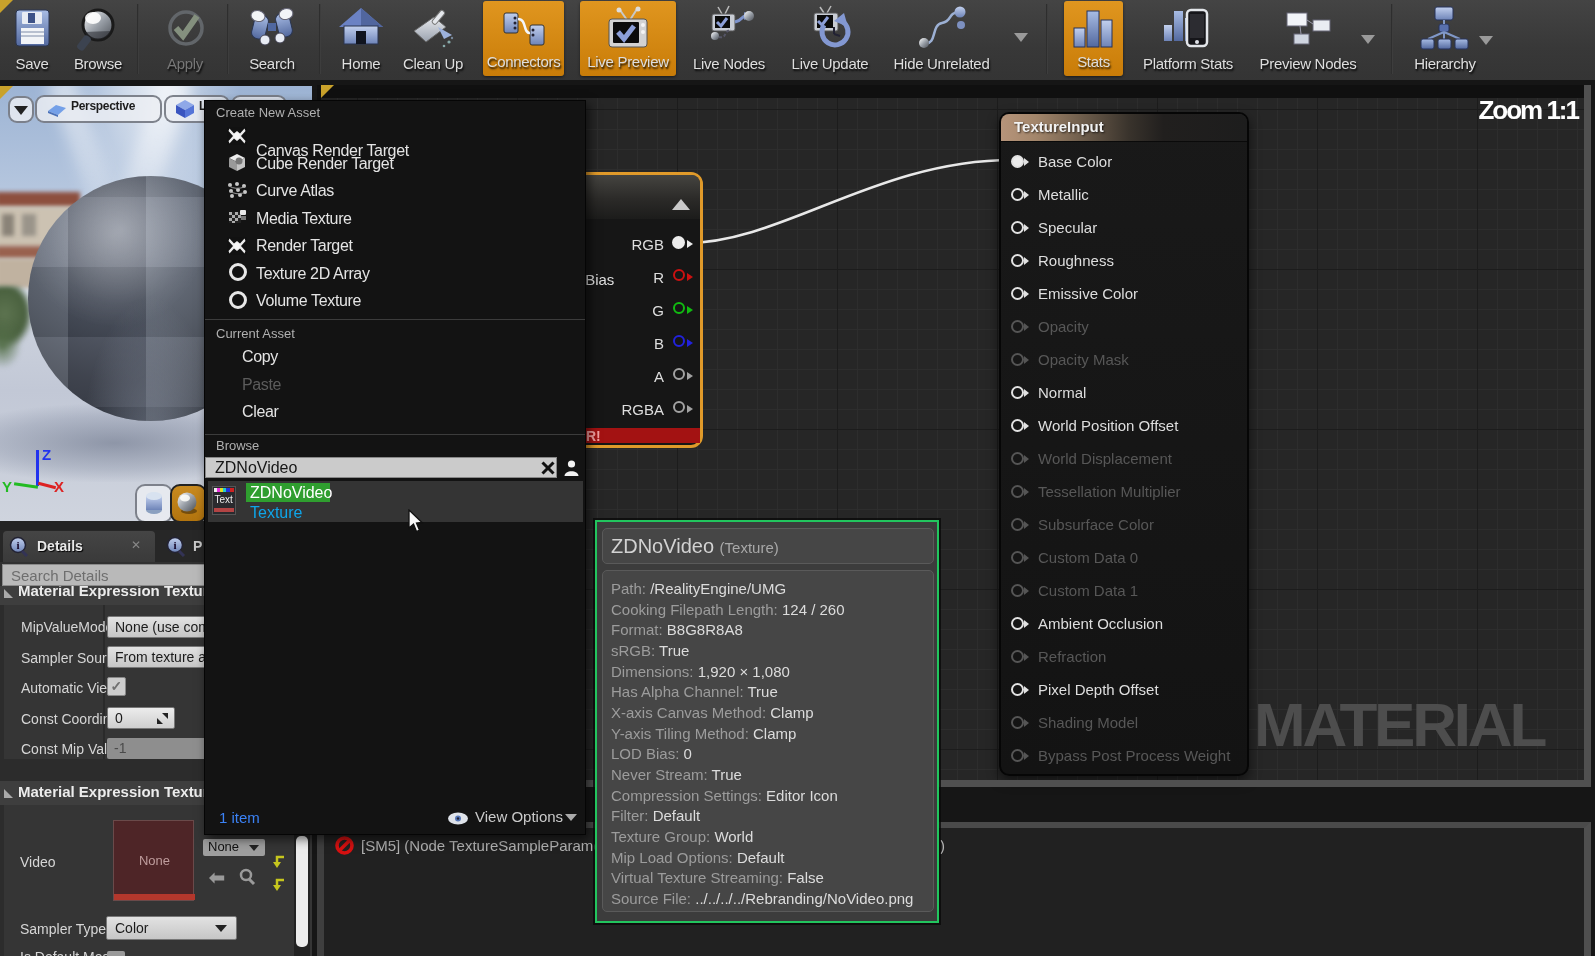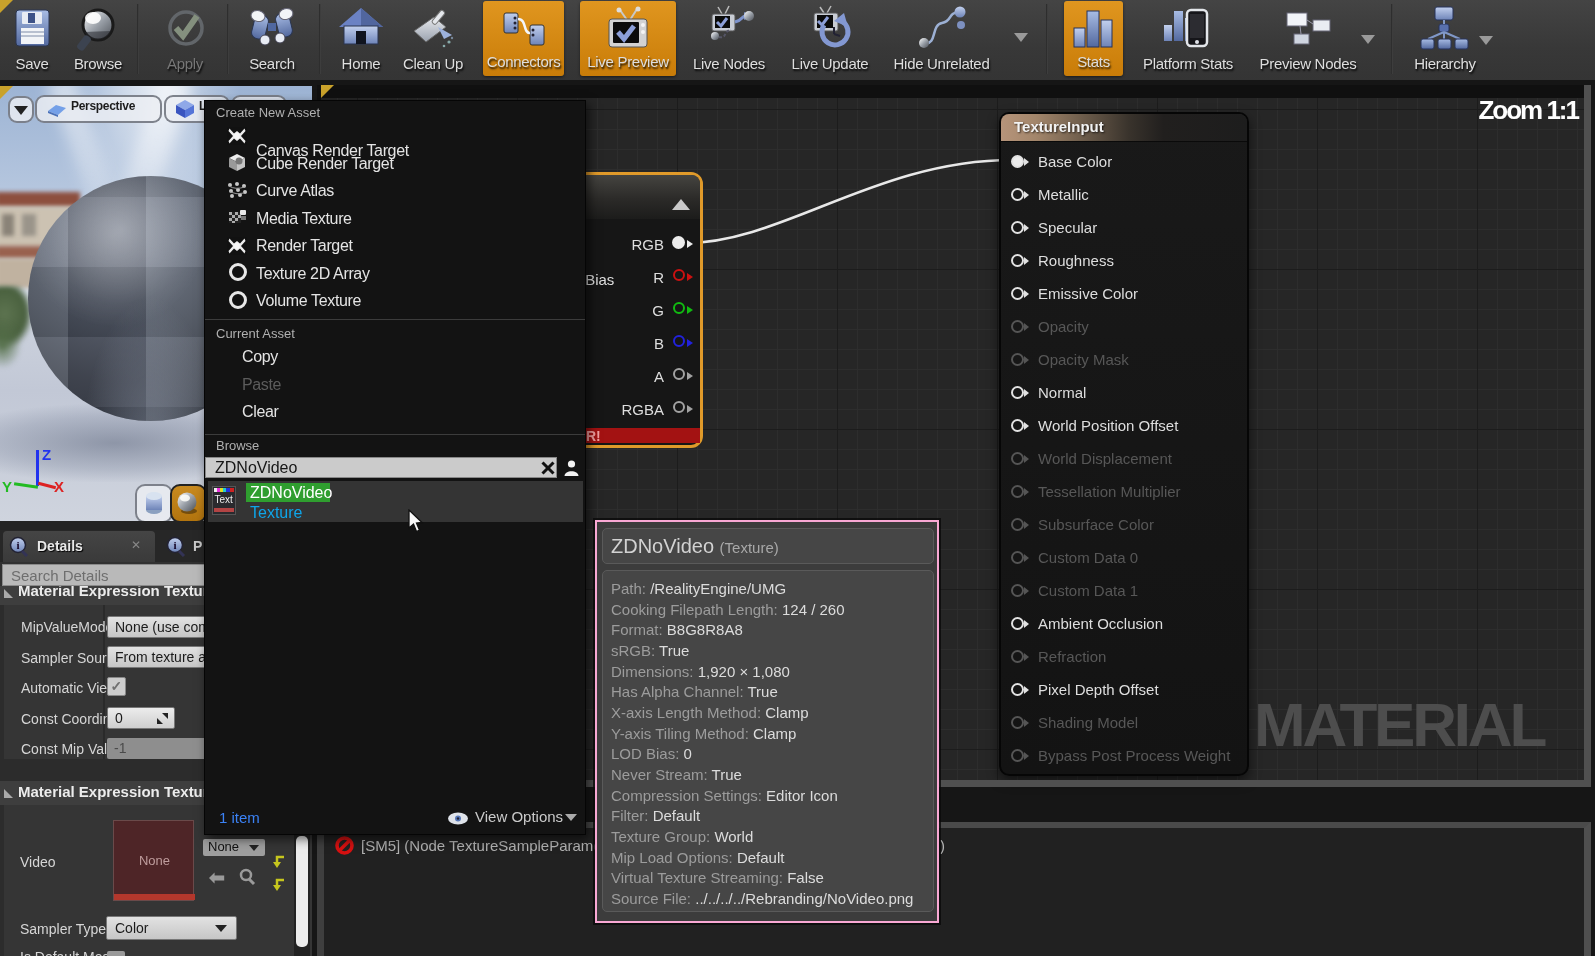--- a/index.html
+++ b/index.html
@@ -41,21 +41,21 @@
 .pintxt{position:absolute;left:27px;top:-1px;font-size:15px;color:#dedede;white-space:nowrap;}
 .dim .pincir{border-color:#555;}
 .dim .pinarr{border-left-color:#555;}
 .dim .pintxt{color:#575757;}
 
 #menu{left:204px;top:100px;width:382px;height:735px;background:#131313;border:1px solid #050505;box-sizing:border-box;box-shadow:3px 4px 10px rgba(0,0,0,0.6);}
 #menu .hd{position:absolute;left:11px;font-size:13px;color:#b0b0b0;}
 #menu .it{position:absolute;left:51px;font-size:16px;letter-spacing:-0.35px;color:#e4e4e4;white-space:nowrap;}
 #menu .line{position:absolute;left:0;right:0;height:1px;background:#3c3c3c;}
 
-#tip{left:595px;top:520px;width:344px;height:403px;background:#3c3c3c;border:2px solid #f9a8d4;box-sizing:border-box;box-shadow:0 0 0 2px rgba(10,10,10,0.8);}
+#tip{left:595px;top:520px;width:344px;height:403px;background:#3c3c3c;border:2px solid #22c55e;box-sizing:border-box;box-shadow:0 0 0 2px rgba(10,10,10,0.8);}
 #tip .box{position:absolute;left:5px;width:332px;background:#464646;border:1px solid #5a5a5a;border-radius:5px;box-sizing:border-box;}
 
 #bottom{left:317px;top:822px;width:1274px;height:134px;background:#212121;border-top:6px solid #4a4a4a;border-left:7px solid #3f3f3f;border-right:7px solid #4f4f4f;box-sizing:border-box;}
 .k{color:#9c9c9c;} .v{color:#dcdcdc;}
 </style>
 </head>
 <body>
 <div class="abs" id="toolbar">
 <svg width="0" height="0">
       <defs>
@@ -654,21 +654,21 @@
   <div class="abs" style="left:8px;top:6px;font-size:20px;color:#d2d2d2;">ZDNoVideo <span style="font-size:15px;color:#a8a8a8;">(Texture)</span></div>
  </div>
  <div class="box" style="top:48px;height:342px;">
   <div class="abs" style="left:8px;top:8px;font-size:15px;line-height:20.65px;white-space:nowrap;">
    <div><span class="k">Path:</span> <span class="v">/RealityEngine/UMG</span></div>
    <div><span class="k">Cooking Filepath Length:</span> <span class="v">124 / 260</span></div>
    <div><span class="k">Format:</span> <span class="v">B8G8R8A8</span></div>
    <div><span class="k">sRGB:</span> <span class="v">True</span></div>
    <div><span class="k">Dimensions:</span> <span class="v">1,920 × 1,080</span></div>
    <div><span class="k">Has Alpha Channel:</span> <span class="v">True</span></div>
-   <div><span class="k">X-axis Length Method:</span> <span class="v">Clamp</span></div>
+   <div><span class="k">X-axis Canvas Method:</span> <span class="v">Clamp</span></div>
    <div><span class="k">Y-axis Tiling Method:</span> <span class="v">Clamp</span></div>
    <div><span class="k">LOD Bias:</span> <span class="v">0</span></div>
    <div><span class="k">Never Stream:</span> <span class="v">True</span></div>
    <div><span class="k">Compression Settings:</span> <span class="v">Editor Icon</span></div>
    <div><span class="k">Filter:</span> <span class="v">Default</span></div>
    <div><span class="k">Texture Group:</span> <span class="v">World</span></div>
    <div><span class="k">Mip Load Options:</span> <span class="v">Default</span></div>
    <div><span class="k">Virtual Texture Streaming:</span> <span class="v">False</span></div>
    <div><span class="k">Source File:</span> <span class="v">../../../../Rebranding/NoVideo.png</span></div>
   </div>

